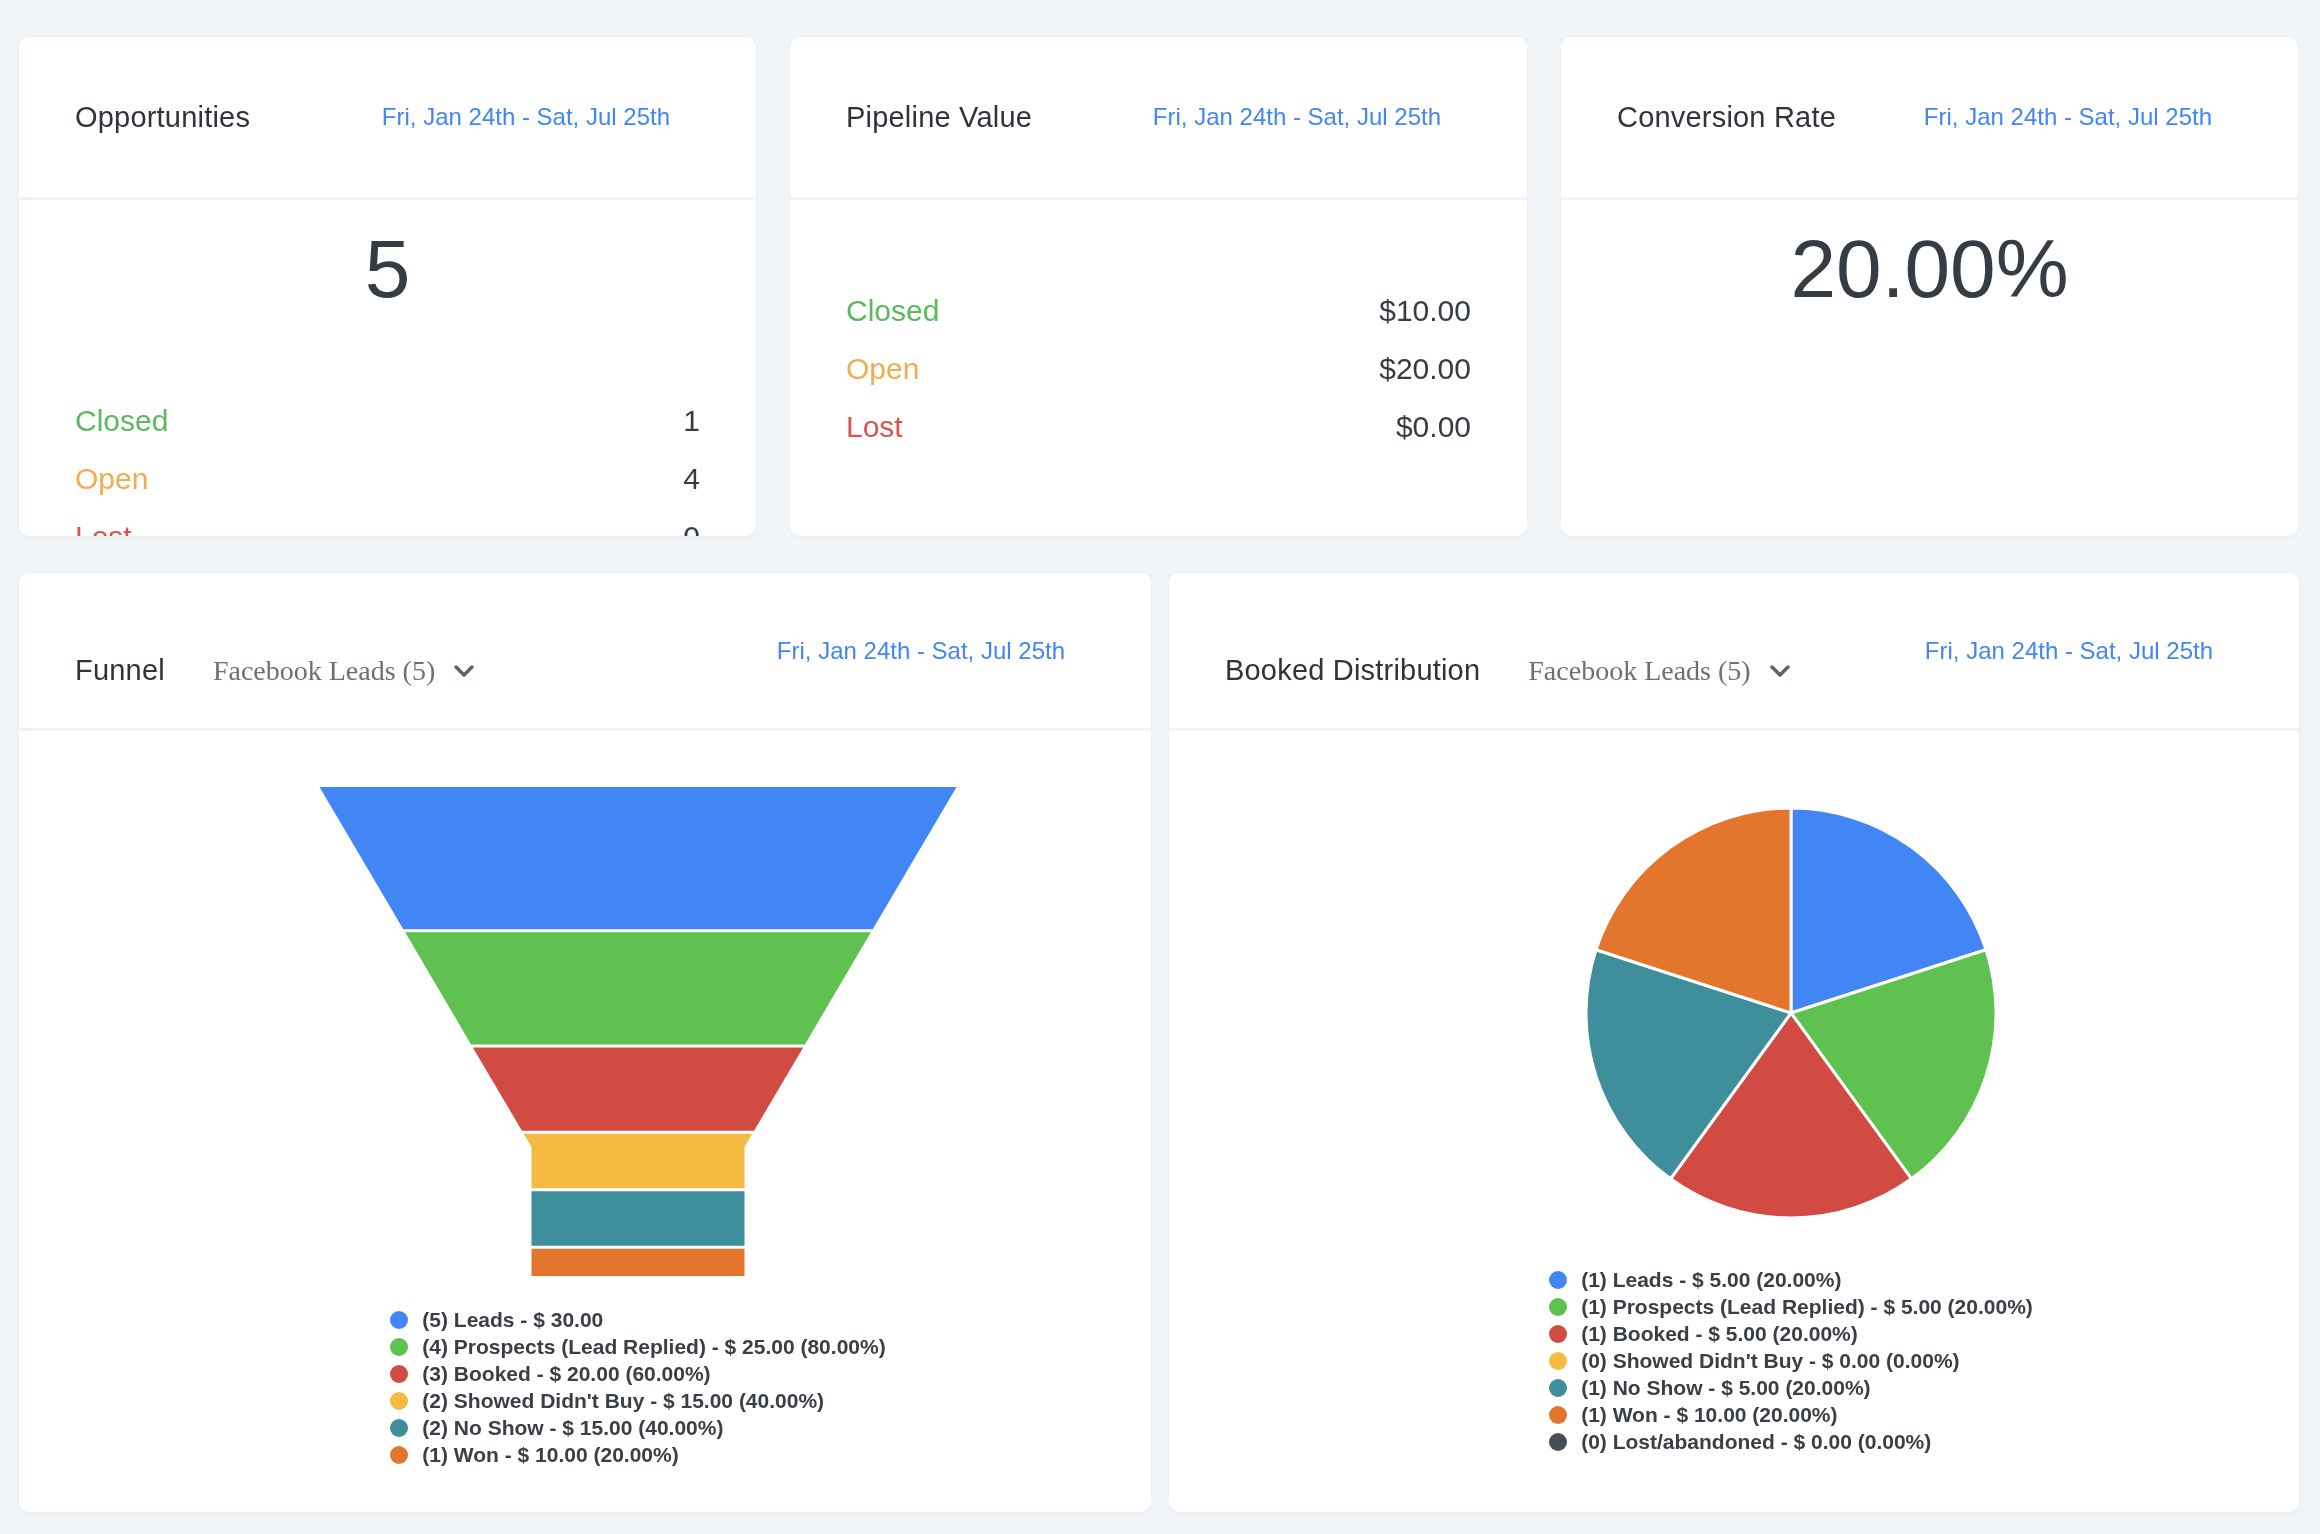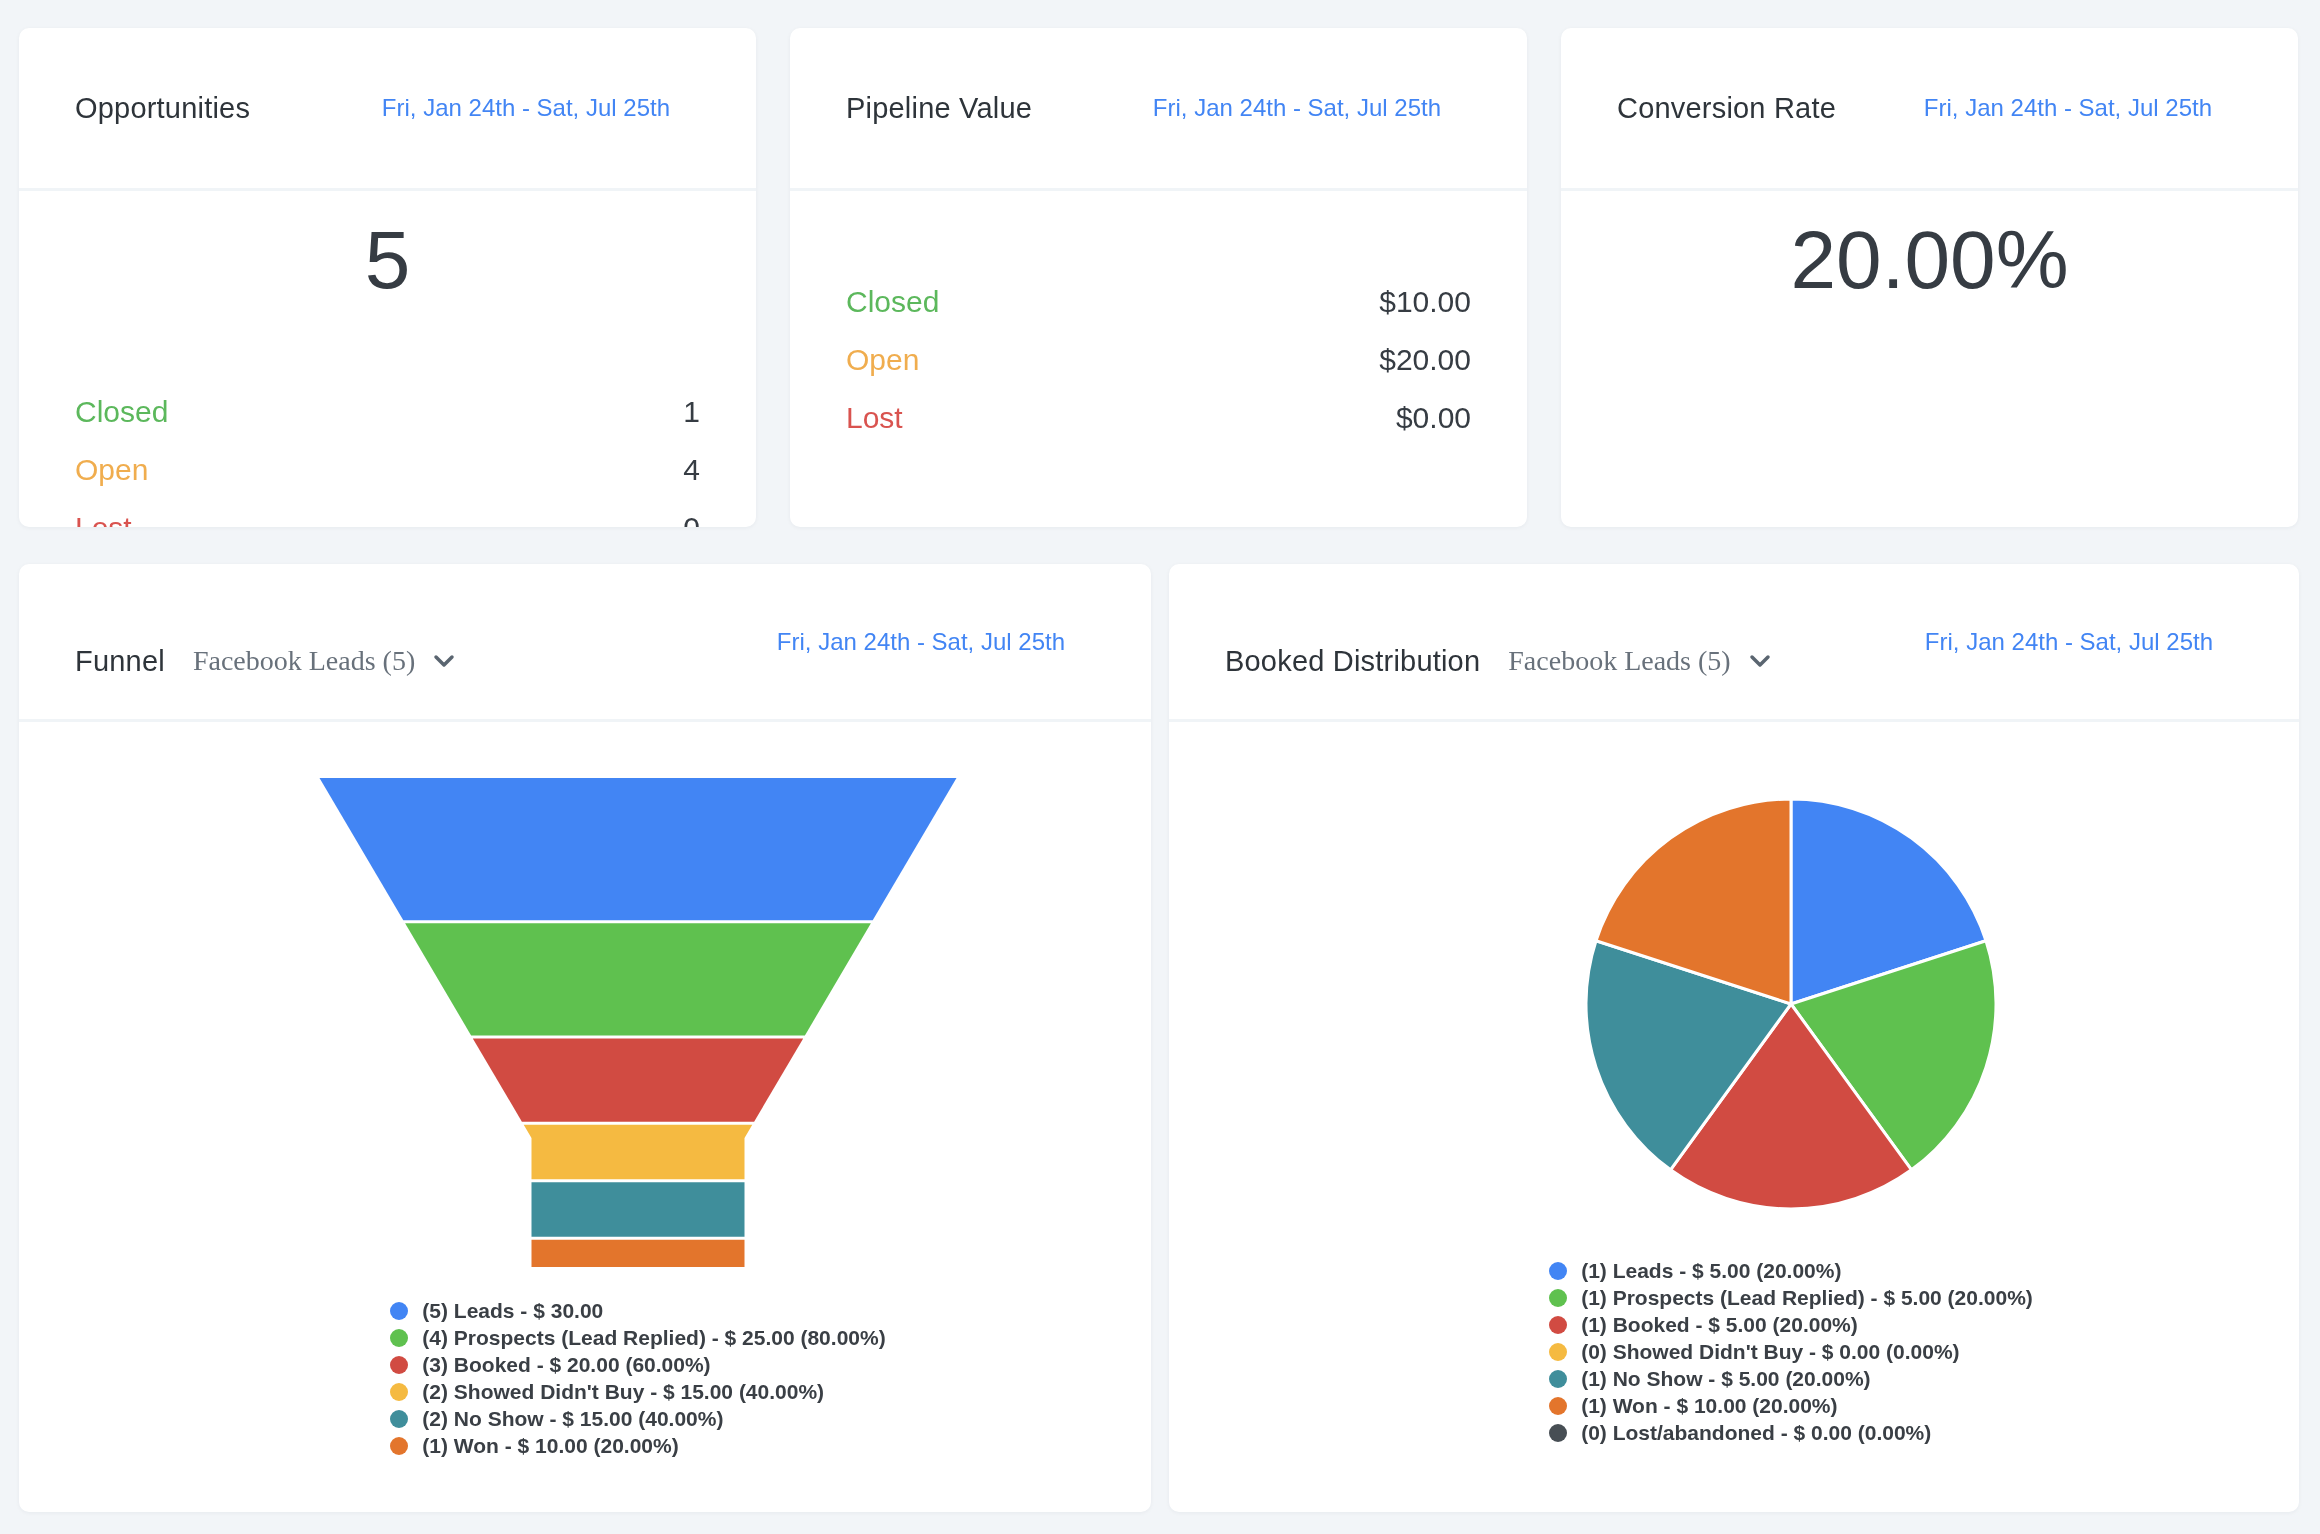--- a/index.html
+++ b/index.html
@@ -2,21 +2,21 @@
 <html><head>
 <meta charset="utf-8">
 <style>
   * { box-sizing: border-box; margin: 0; padding: 0; }
   html, body { width: 2320px; height: 1534px; }
   body {
     background: #F2F5F8;
     font-family: "Liberation Sans", "DejaVu Sans", sans-serif;
     color: #333A41;
   }
-  .page { width: 2320px; height: 1534px; padding: 28px 22px 22px 19px; display: flex; flex-direction: column; gap: 37px; }
+  .page { width: 2320px; height: 1534px; padding: 37px 22px 22px 19px; display: flex; flex-direction: column; gap: 37px; }
   .row { display: grid; }
   .row-top { grid-template-columns: repeat(3, 1fr); gap: 34px; height: 499px; }
   .row-bottom { grid-template-columns: 1132px 1130px; gap: 18px; height: 954px; }
   .card {
     background: #FFFFFF;
     border-radius: 10px;
     box-shadow: 0 1px 4px rgba(24, 39, 58, 0.05);
     display: flex; flex-direction: column;
     overflow: hidden;
   }
@@ -26,21 +26,21 @@
     padding: 0 86px 0 56px;
     height: 163px;
     border-bottom: 3px solid #F0F4F7;
   }
   .row-bottom .card-head { height: 158px; }
   .card-title { font-size: 29px; font-weight: 400; color: #2E343A; letter-spacing: 0.2px; }
   .date-btn {
     font-size: 24px; color: #4285F4; background: none; border: 0;
     font-family: inherit; cursor: pointer; white-space: nowrap;
   }
-  .head-left { display: flex; align-items: flex-start; gap: 28px; margin-top: 40px; }
+  .head-left { display: flex; align-items: flex-end; gap: 48px; margin-top: 40px; }
   .pipeline-btn {
     display: flex; align-items: center; gap: 18px;
     font-size: 28px; color: #68717B; background: none; border: 0;
     font-family: Liberation Serif, serif; cursor: pointer; white-space: nowrap;
   }
   .chev { display: block; }
   .chev polyline { fill: none; stroke: #5A6570; stroke-width: 3.5; stroke-linecap: round; stroke-linejoin: round; }
   .card-body { flex: 1 1 auto; display: flex; flex-direction: column; }
   .big-number {
     margin-top: 28px; text-align: center;

